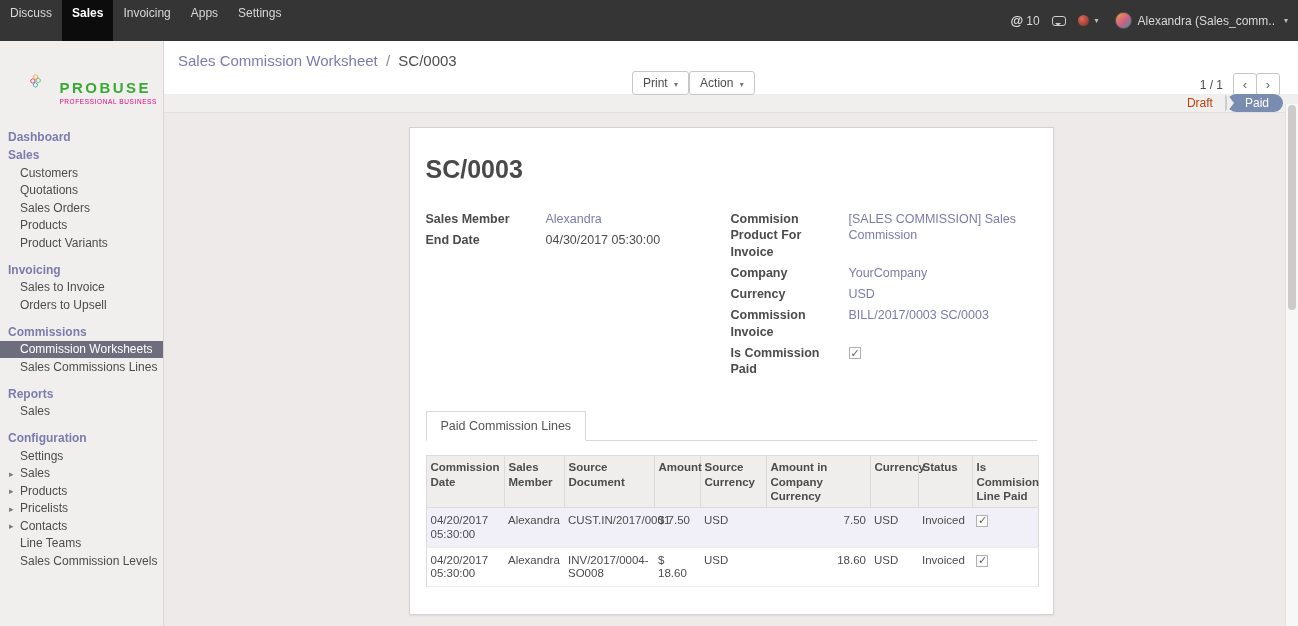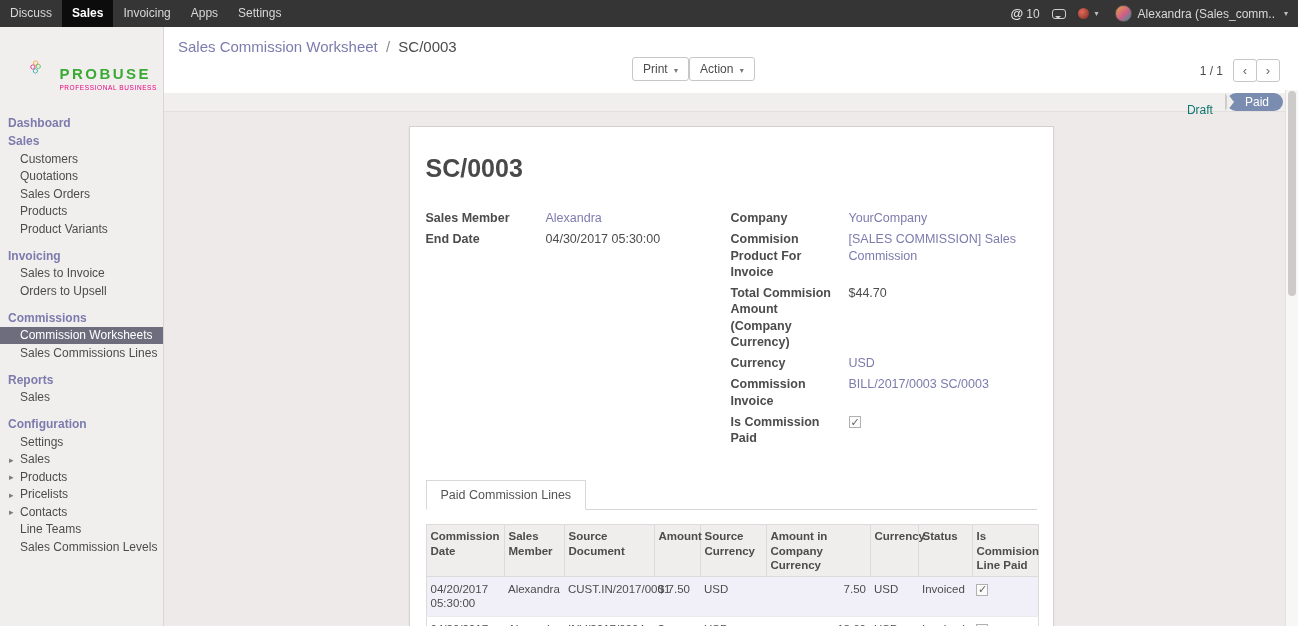--- a/index.html
+++ b/index.html
@@ -1,20 +1,20 @@
 <!DOCTYPE html>
 <html><head>
 <meta charset="utf-8">
 <style>
   * { box-sizing: border-box; margin: 0; padding: 0; }
   html, body { width: 1298px; height: 626px; overflow: hidden; }
   body { font-family: "Liberation Sans", sans-serif; font-size: 13px; color: #4c4c4c; background: #edeae9; }
 
   
-  .topbar { height: 27px; background: #353535; display: flex; justify-content: space-between; align-items: stretch; color: #d8d8d8; font-size: 12px; }
+  .topbar { height: 41px; background: #353535; display: flex; justify-content: space-between; align-items: stretch; color: #d8d8d8; font-size: 12px; }
   .menus { display: flex; }
   .menu-item { padding: 0 10px; line-height: 27px; cursor: pointer; color: #d8d8d8; }
   .menu-item.active { background: #0c0c0c; color: #fff; font-weight: bold; }
   .topbar-right { display: flex; align-items: center; gap: 12px; padding-right: 6px; }
   .tb-group { display: flex; align-items: center; gap: 3px; cursor: pointer; }
   .at-glyph { font-weight: bold; font-size: 13px; color: #e2e2e2; }
   .chat-bubble { width: 14px; height: 10px; border: 1.5px solid #cfcfcf; border-radius: 3px; display: inline-block; position: relative; }
   .chat-bubble::after { content: ""; position: absolute; left: 2px; bottom: -4px; border: 3px solid transparent; border-top-color: #cfcfcf; }
   .bug-dot { width: 11px; height: 11px; border-radius: 50%; background: radial-gradient(circle at 35% 35%, #e06a5a, #7e2a22); display: inline-block; }
   .caret { font-size: 8px; color: #bdbdbd; margin-left: 3px; }
@@ -31,36 +31,36 @@
   .brand { color: #3aaa35; font-weight: bold; font-size: 15px; letter-spacing: 2.5px; line-height: 1.1; }
   .tagline { color: #e5007d; font-size: 6.5px; letter-spacing: 0.6px; margin-top: 2px; white-space: nowrap; }
   .nav { font-size: 12px; }
   .nav-heading { color: #7c7bad; font-weight: bold; font-size: 12px; padding: 2px 4px 2px 8px; margin-top: 9px; cursor: pointer; }
   .nav-heading + .nav-heading { margin-top: 0; }
   .nav-item { padding: 2.5px 4px 2.5px 20px; color: #4c4c4c; cursor: pointer; line-height: 12.5px; position: relative; white-space: nowrap; }
   .nav-item.selected { background: #6e6d7d; color: #fff; }
   .nav-item .caret-r { position: absolute; left: 9px; top: 3px; font-size: 9px; color: #7a7a7a; }
 
   
-  .control-panel { background: #fff; height: 66px; position: relative; }
+  .control-panel { background: #fff; height: 53px; position: relative; }
   .breadcrumb { padding: 11px 0 0 14px; font-size: 15px; }
   .breadcrumb a { color: #7c7bad; text-decoration: none; cursor: pointer; }
   .breadcrumb .sep { color: #8c8c8c; margin: 0 4px; }
   .breadcrumb .current { color: #4c4c4c; }
   .cp-row { position: absolute; left: 0; right: 0; top: 30px; padding-left: 468px; display: flex; }
   .btn { font-family: "Liberation Sans", sans-serif; font-size: 12px; padding: 4px 10px; background: #fff; border: 1px solid #c9c6c6; border-radius: 3px; color: #4c4c4c; cursor: pointer; line-height: 1.2; }
   .btn .caret { color: #777; }
   .pager { position: absolute; right: 18px; top: 2px; display: flex; align-items: center; gap: 10px; font-size: 12px; color: #4c4c4c; }
   .btn-group { display: inline-flex; }
   .pager-btn { width: 24px; height: 23px; padding: 0; font-size: 13px; color: #666; }
   .pager-btn + .pager-btn { margin-left: -1px; }
 
   
   .status-strip { height: 19px; background: #f0efee; border-bottom: 1px solid #e2dfde; display: flex; justify-content: flex-end; align-items: stretch; padding-right: 15px; }
-  .status { position: relative; line-height: 19px; padding: 8px 12px; font-size: 12px; color: #0f766e; cursor: pointer; }
+  .status { position: relative; line-height: 19px; padding: 0 12px; font-size: 12px; color: #c2410c; cursor: pointer; }
   .status-draft { margin-right: 2px; }
   .status-draft::after { content: ""; position: absolute; right: -6px; top: 0; border-top: 9.5px solid transparent; border-bottom: 9.5px solid transparent; border-left: 6px solid #cfcccc; z-index: 1; }
   .status.active { background: #7a8db1; color: #fff; padding: 0 14px 0 18px; z-index: 2; border-radius: 9px; }
   .status.active::before { content: ""; position: absolute; left: 0; top: 0; border-top: 9.5px solid transparent; border-bottom: 9.5px solid transparent; border-left: 7px solid #f0efee; }
 
   
   .content { flex: 1; background: #edeae9; overflow: hidden; padding-top: 14px; }
   .sheet { width: 645px; margin: 0 auto; background: #fff; border: 1px solid #d4d1d0; box-shadow: 0 1px 2px rgba(0,0,0,0.06); padding: 0 16px 26px; min-height: 488px; }
   .sheet-title { font-size: 25px; font-weight: bold; color: #494949; margin: 27px 0 27px; }
   .groups { display: flex; font-size: 12.5px; }
@@ -217,30 +217,26 @@
               <span class="fvalue"><a>Alexandra</a></span>
             </div>
             <div class="frow">
               <span class="flabel" style="width:120px">End Date</span>
               <span class="fvalue">04/30/2017 05:30:00</span>
             </div>
           </div>
 
           <div class="group-right">
             <div class="frow">
+              <span class="flabel">Commision Product For Invoice</span>
+              <span class="fvalue"><a>[SALES COMMISSION] Sales Commission</a></span>
+            </div>
+            <div class="frow">
               <span class="flabel">Company</span>
               <span class="fvalue"><a>YourCompany</a></span>
-            </div>
-            <div class="frow">
-              <span class="flabel">Commision Product For Invoice</span>
-              <span class="fvalue"><a>[SALES COMMISSION] Sales Commission</a></span>
-            </div>
-            <div class="frow">
-              <span class="flabel">Total Commision Amount (Company Currency)</span>
-              <span class="fvalue">$44.70</span>
             </div>
             <div class="frow">
               <span class="flabel">Currency</span>
               <span class="fvalue"><a>USD</a></span>
             </div>
             <div class="frow">
               <span class="flabel">Commission Invoice</span>
               <span class="fvalue"><a>BILL/2017/0003 SC/0003</a></span>
             </div>
             <div class="frow">

